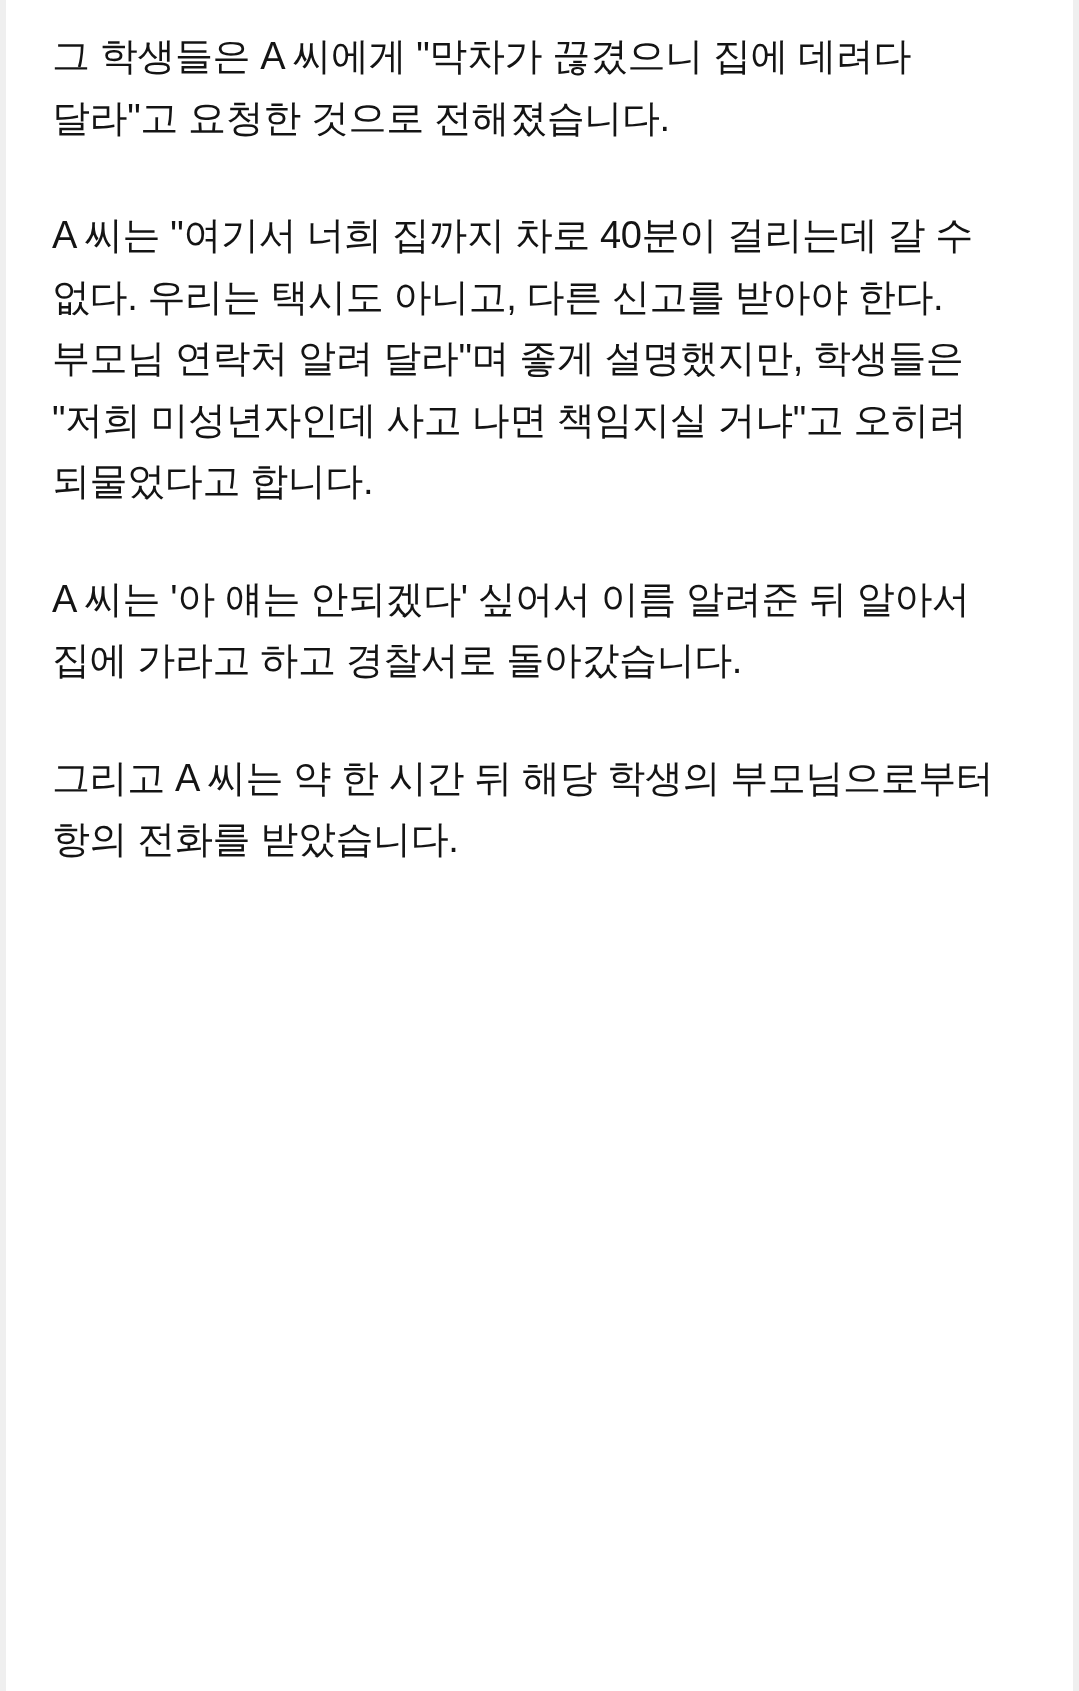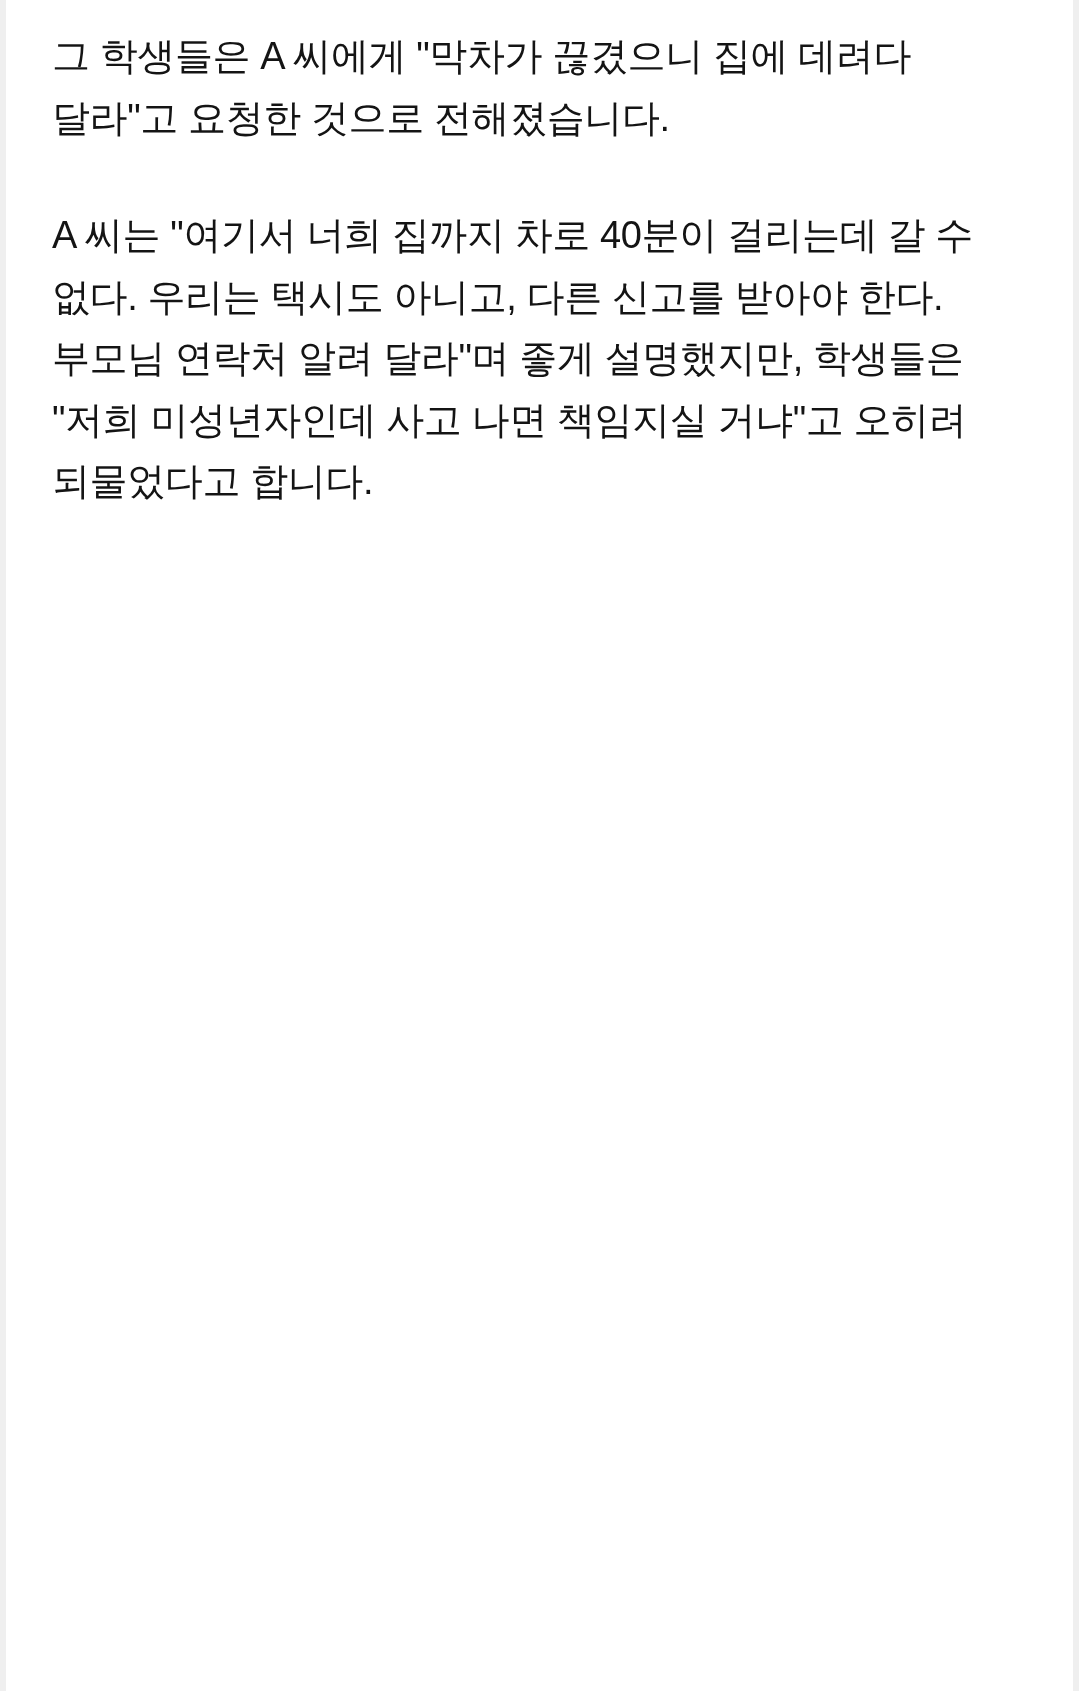--- a/index.html
+++ b/index.html
@@ -49,14 +49,16 @@
 </head>
 <body>
 
 <div class="edge-left"></div>
 <div class="edge-right"></div>
 
 <div class="page">
   <div class="article-body">
     <p>그 학생들은 A 씨에게 "막차가 끊겼으니 집에 데려다 달라"고 요청한 것으로 전해졌습니다.</p>
     <p>A 씨는 "여기서 너희 집까지 차로 40분이 걸리는데 갈 수 없다. 우리는 택시도 아니고, 다른 신고를 받아야 한다. 부모님 연락처 알려 달라"며 좋게 설명했지만, 학생들은 "저희 미성년자인데 사고 나면 책임지실 거냐"고 오히려 되물었다고 합니다.</p>
+    <p>A 씨는 '아 얘는 안되겠다' 싶어서 이름 알려준 뒤 알아서 집에 가라고 하고 경찰서로 돌아갔습니다.</p>
+    <p>그리고 A 씨는 약 한 시간 뒤 해당 학생의 부모님으로부터 항의 전화를 받았습니다.</p>
   </div>
 </div>
 
 </body></html>

